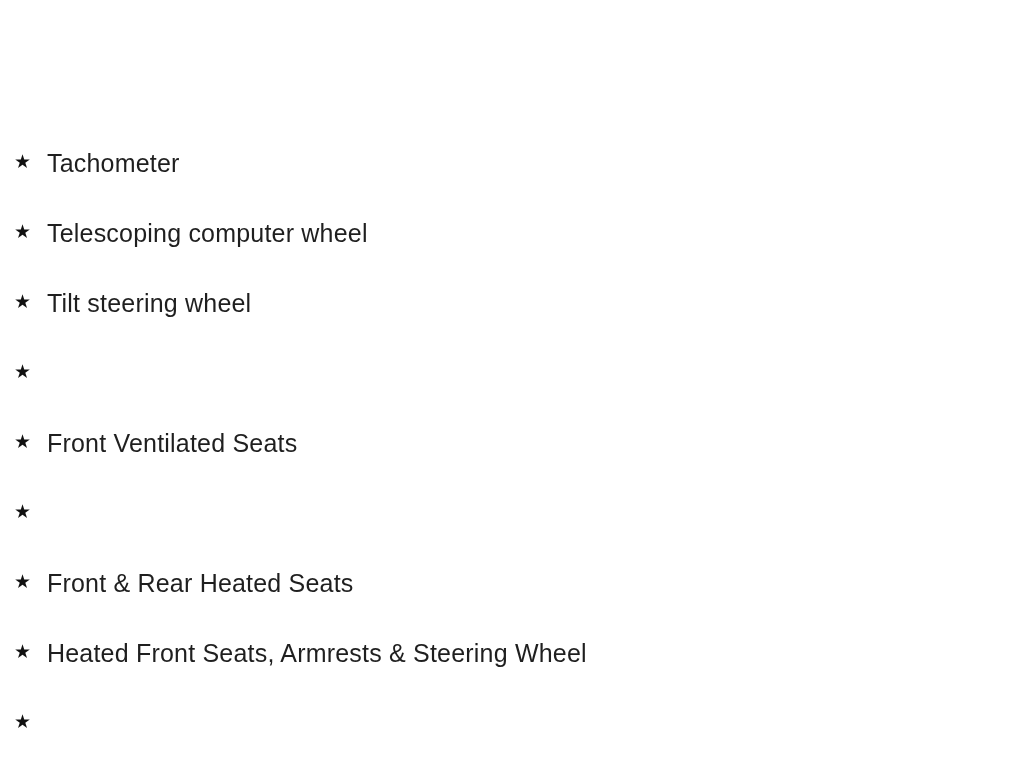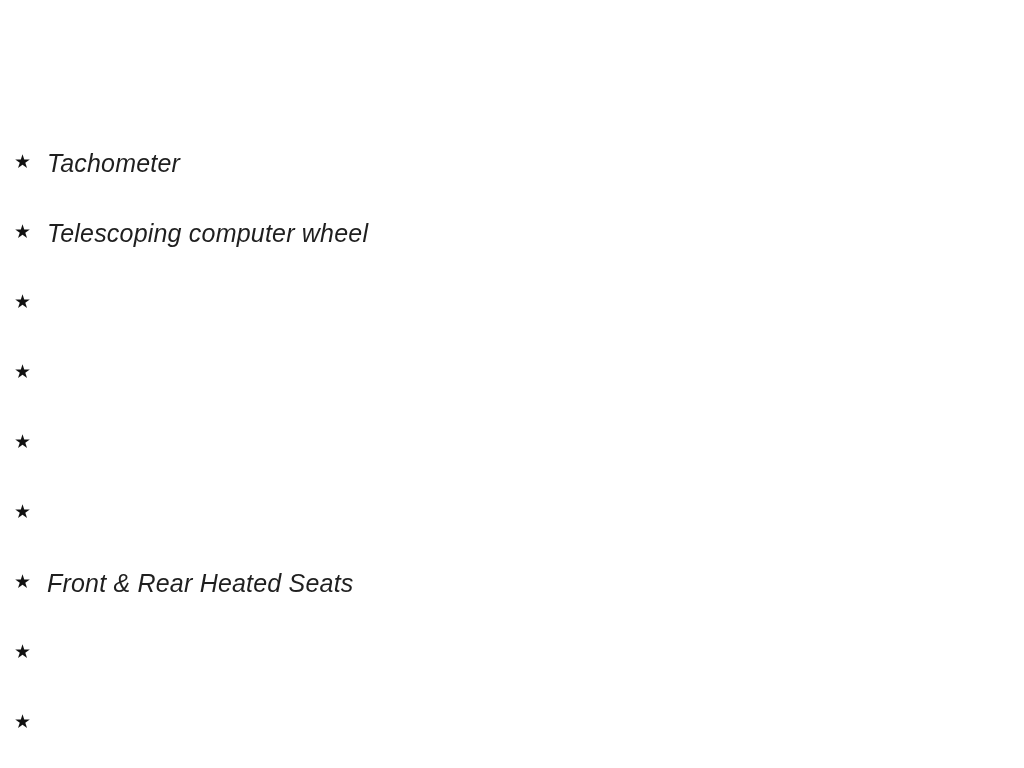--- a/index.html
+++ b/index.html
@@ -40,52 +40,54 @@
     font-size: 19px;
     color: #111111;
     text-align: left;
     padding-left: 2px;
     position: relative;
     top: -1px;
   }
   .label {
     display: inline-block;
     letter-spacing: 0.2px;
-    font-style: italic;
   }
 </style>
 </head>
 <body>
 
 <div class="page">
   <ul class="feature-list">
     <li>
       <span class="star">★</span>
       <span class="label">Tachometer</span>
     </li>
     <li>
       <span class="star">★</span>
       <span class="label">Telescoping computer wheel</span>
     </li>
     <li>
       <span class="star">★</span>
+      <span class="label">Tilt steering wheel</span>
     </li>
     <li>
       <span class="star">★</span>
     </li>
     <li>
       <span class="star">★</span>
+      <span class="label">Front Ventilated Seats</span>
     </li>
     <li>
       <span class="star">★</span>
     </li>
     <li>
       <span class="star">★</span>
       <span class="label">Front &amp; Rear Heated Seats</span>
     </li>
     <li>
       <span class="star">★</span>
+      <span class="label">Heated Front Seats, Armrests &amp; Steering Wheel</span>
     </li>
     <li>
       <span class="star">★</span>
     </li>
   </ul>
 </div>
 
 </body></html>

